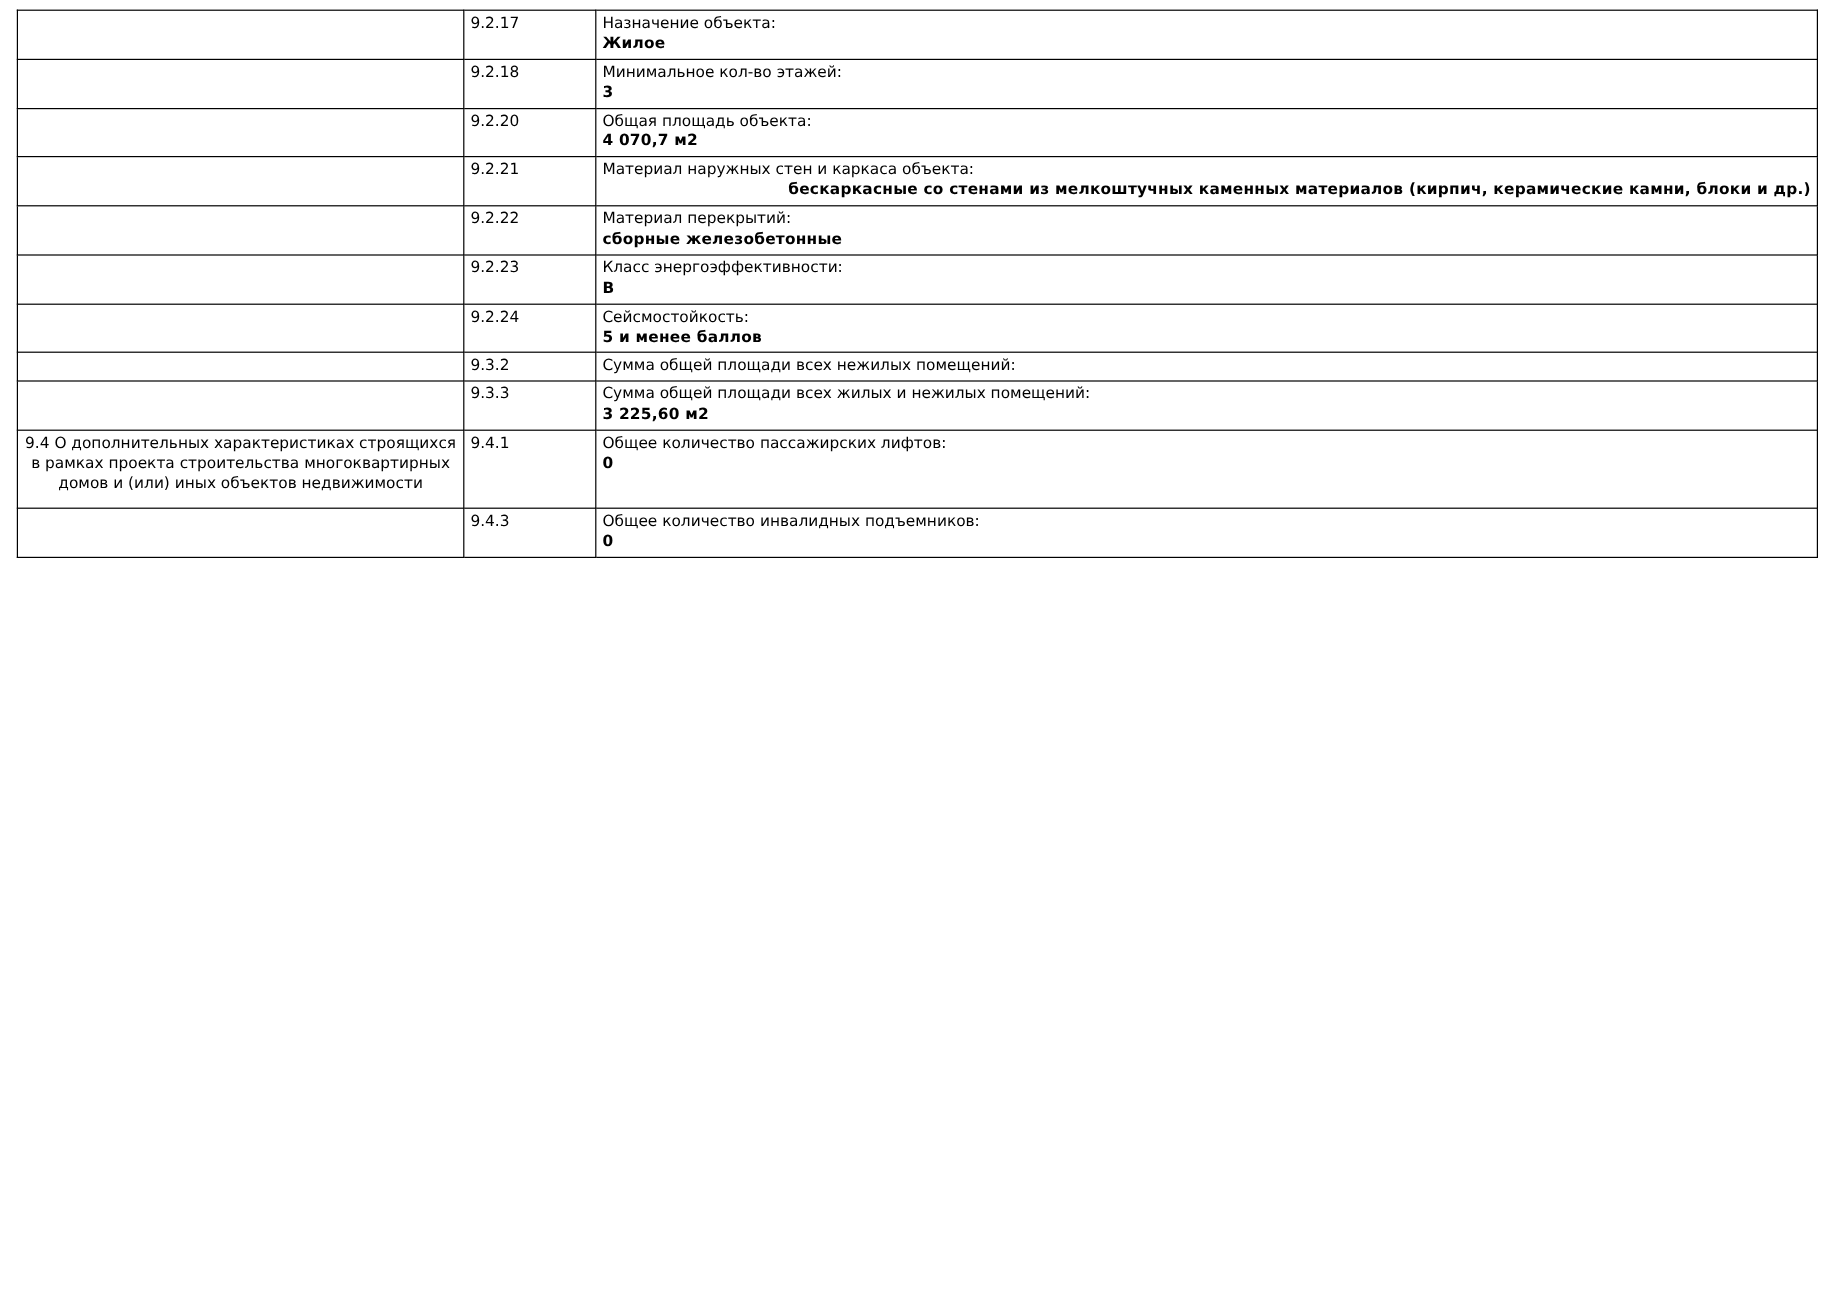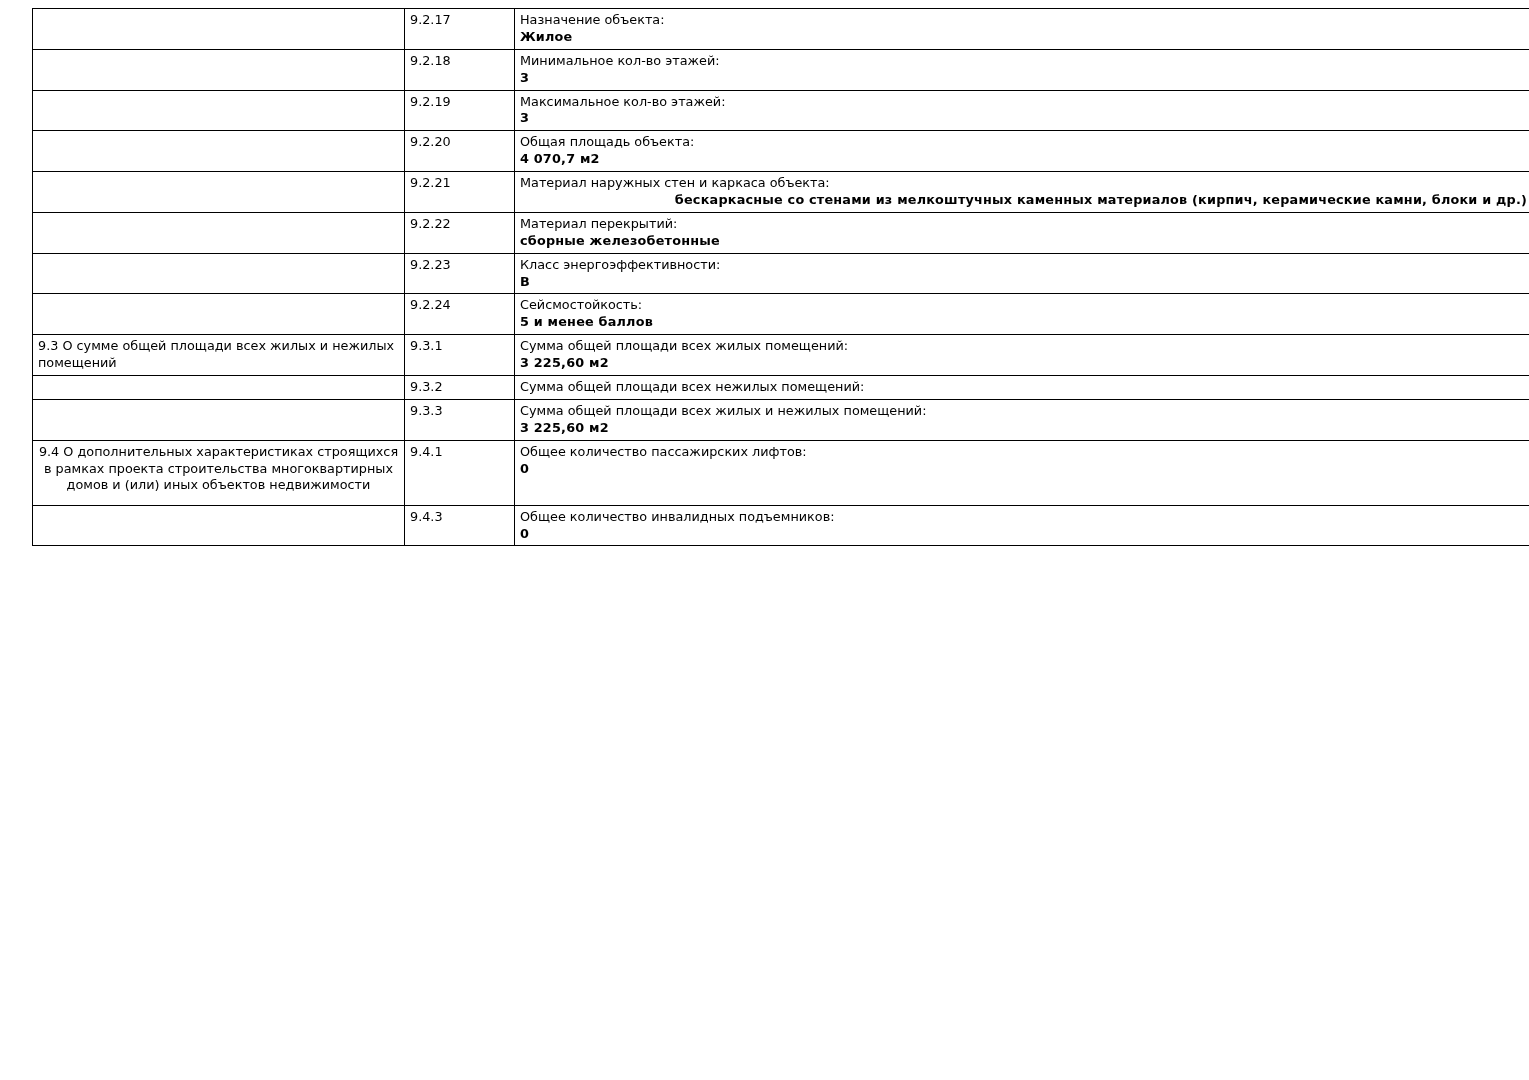--- a/index.html
+++ b/index.html
@@ -12,21 +12,21 @@
     height: 1080px;
     font-family: "DejaVu Sans", sans-serif;
     color: #000000;
     overflow: hidden;
   }
   .page {
     position: relative;
     width: 1529px;
     height: 1080px;
     box-sizing: border-box;
-    padding: 8px 14px 0 32px;
+    padding: 8px 14px 0 14px;
   }
   table.doc-table {
     border-collapse: collapse;
     width: 1500px;
     table-layout: fixed;
   }
   table.doc-table td {
     border: 1px solid #000000;
     vertical-align: top;
     padding: 3px 5px 3px 5px;
@@ -91,28 +91,20 @@
 
       <tr>
         <td class="left-cell"></td>
         <td class="code-cell">9.2.18</td>
         <td>
           <div class="lbl">Минимальное кол-во этажей:</div>
           <div class="val">3</div>
         </td>
       </tr>
 
-      <tr>
-        <td class="left-cell"></td>
-        <td class="code-cell">9.2.19</td>
-        <td>
-          <div class="lbl">Максимальное кол-во этажей:</div>
-          <div class="val">3</div>
-        </td>
-      </tr>
 
       <tr>
         <td class="left-cell"></td>
         <td class="code-cell">9.2.20</td>
         <td>
           <div class="lbl">Общая площадь объекта:</div>
           <div class="val">4 070,7 м2</div>
         </td>
       </tr>
 
@@ -145,28 +137,20 @@
 
       <tr>
         <td class="left-cell"></td>
         <td class="code-cell">9.2.24</td>
         <td>
           <div class="lbl">Сейсмостойкость:</div>
           <div class="val">5 и менее баллов</div>
         </td>
       </tr>
 
-      <tr>
-        <td class="left-cell">9.3 О сумме общей площади всех жилых и нежилых помещений</td>
-        <td class="code-cell vcenter">9.3.1</td>
-        <td>
-          <div class="lbl">Сумма общей площади всех жилых помещений:</div>
-          <div class="val">3 225,60 м2</div>
-        </td>
-      </tr>
 
       <tr>
         <td class="left-cell"></td>
         <td class="code-cell vcenter">9.3.2</td>
         <td>
           <div class="lbl">Сумма общей площади всех нежилых помещений:</div>
           <div class="val"></div>
         </td>
       </tr>
 

